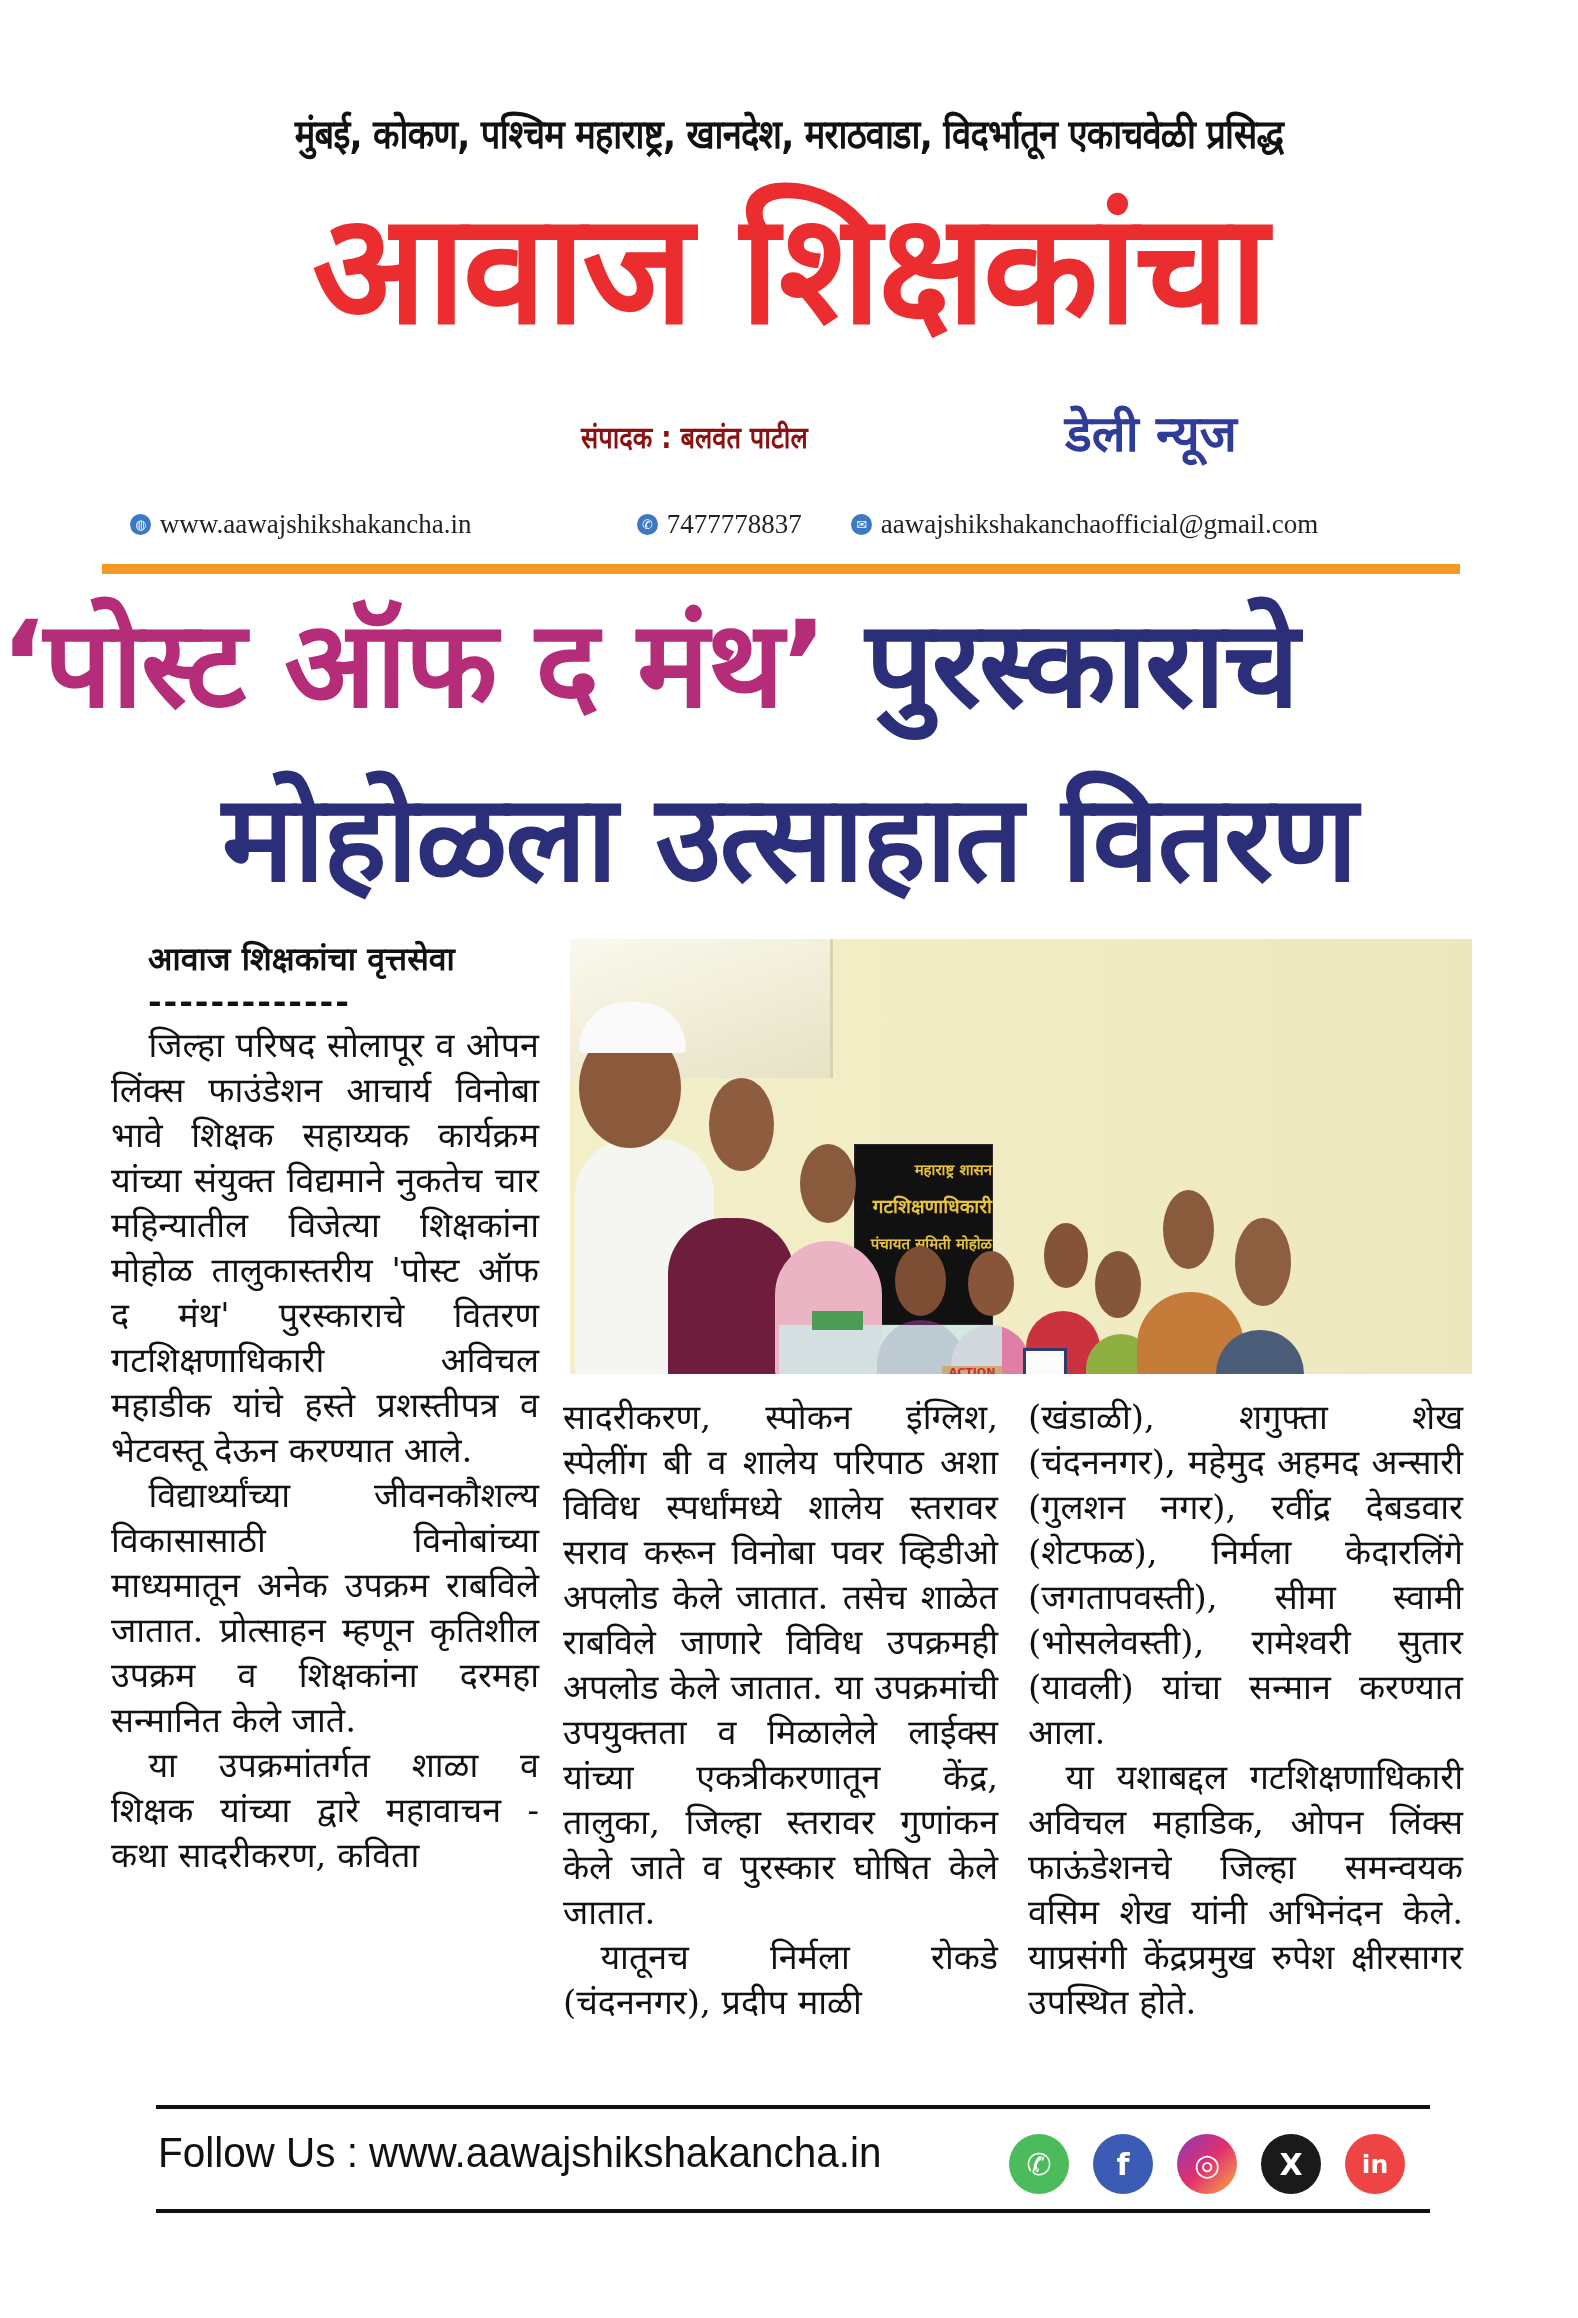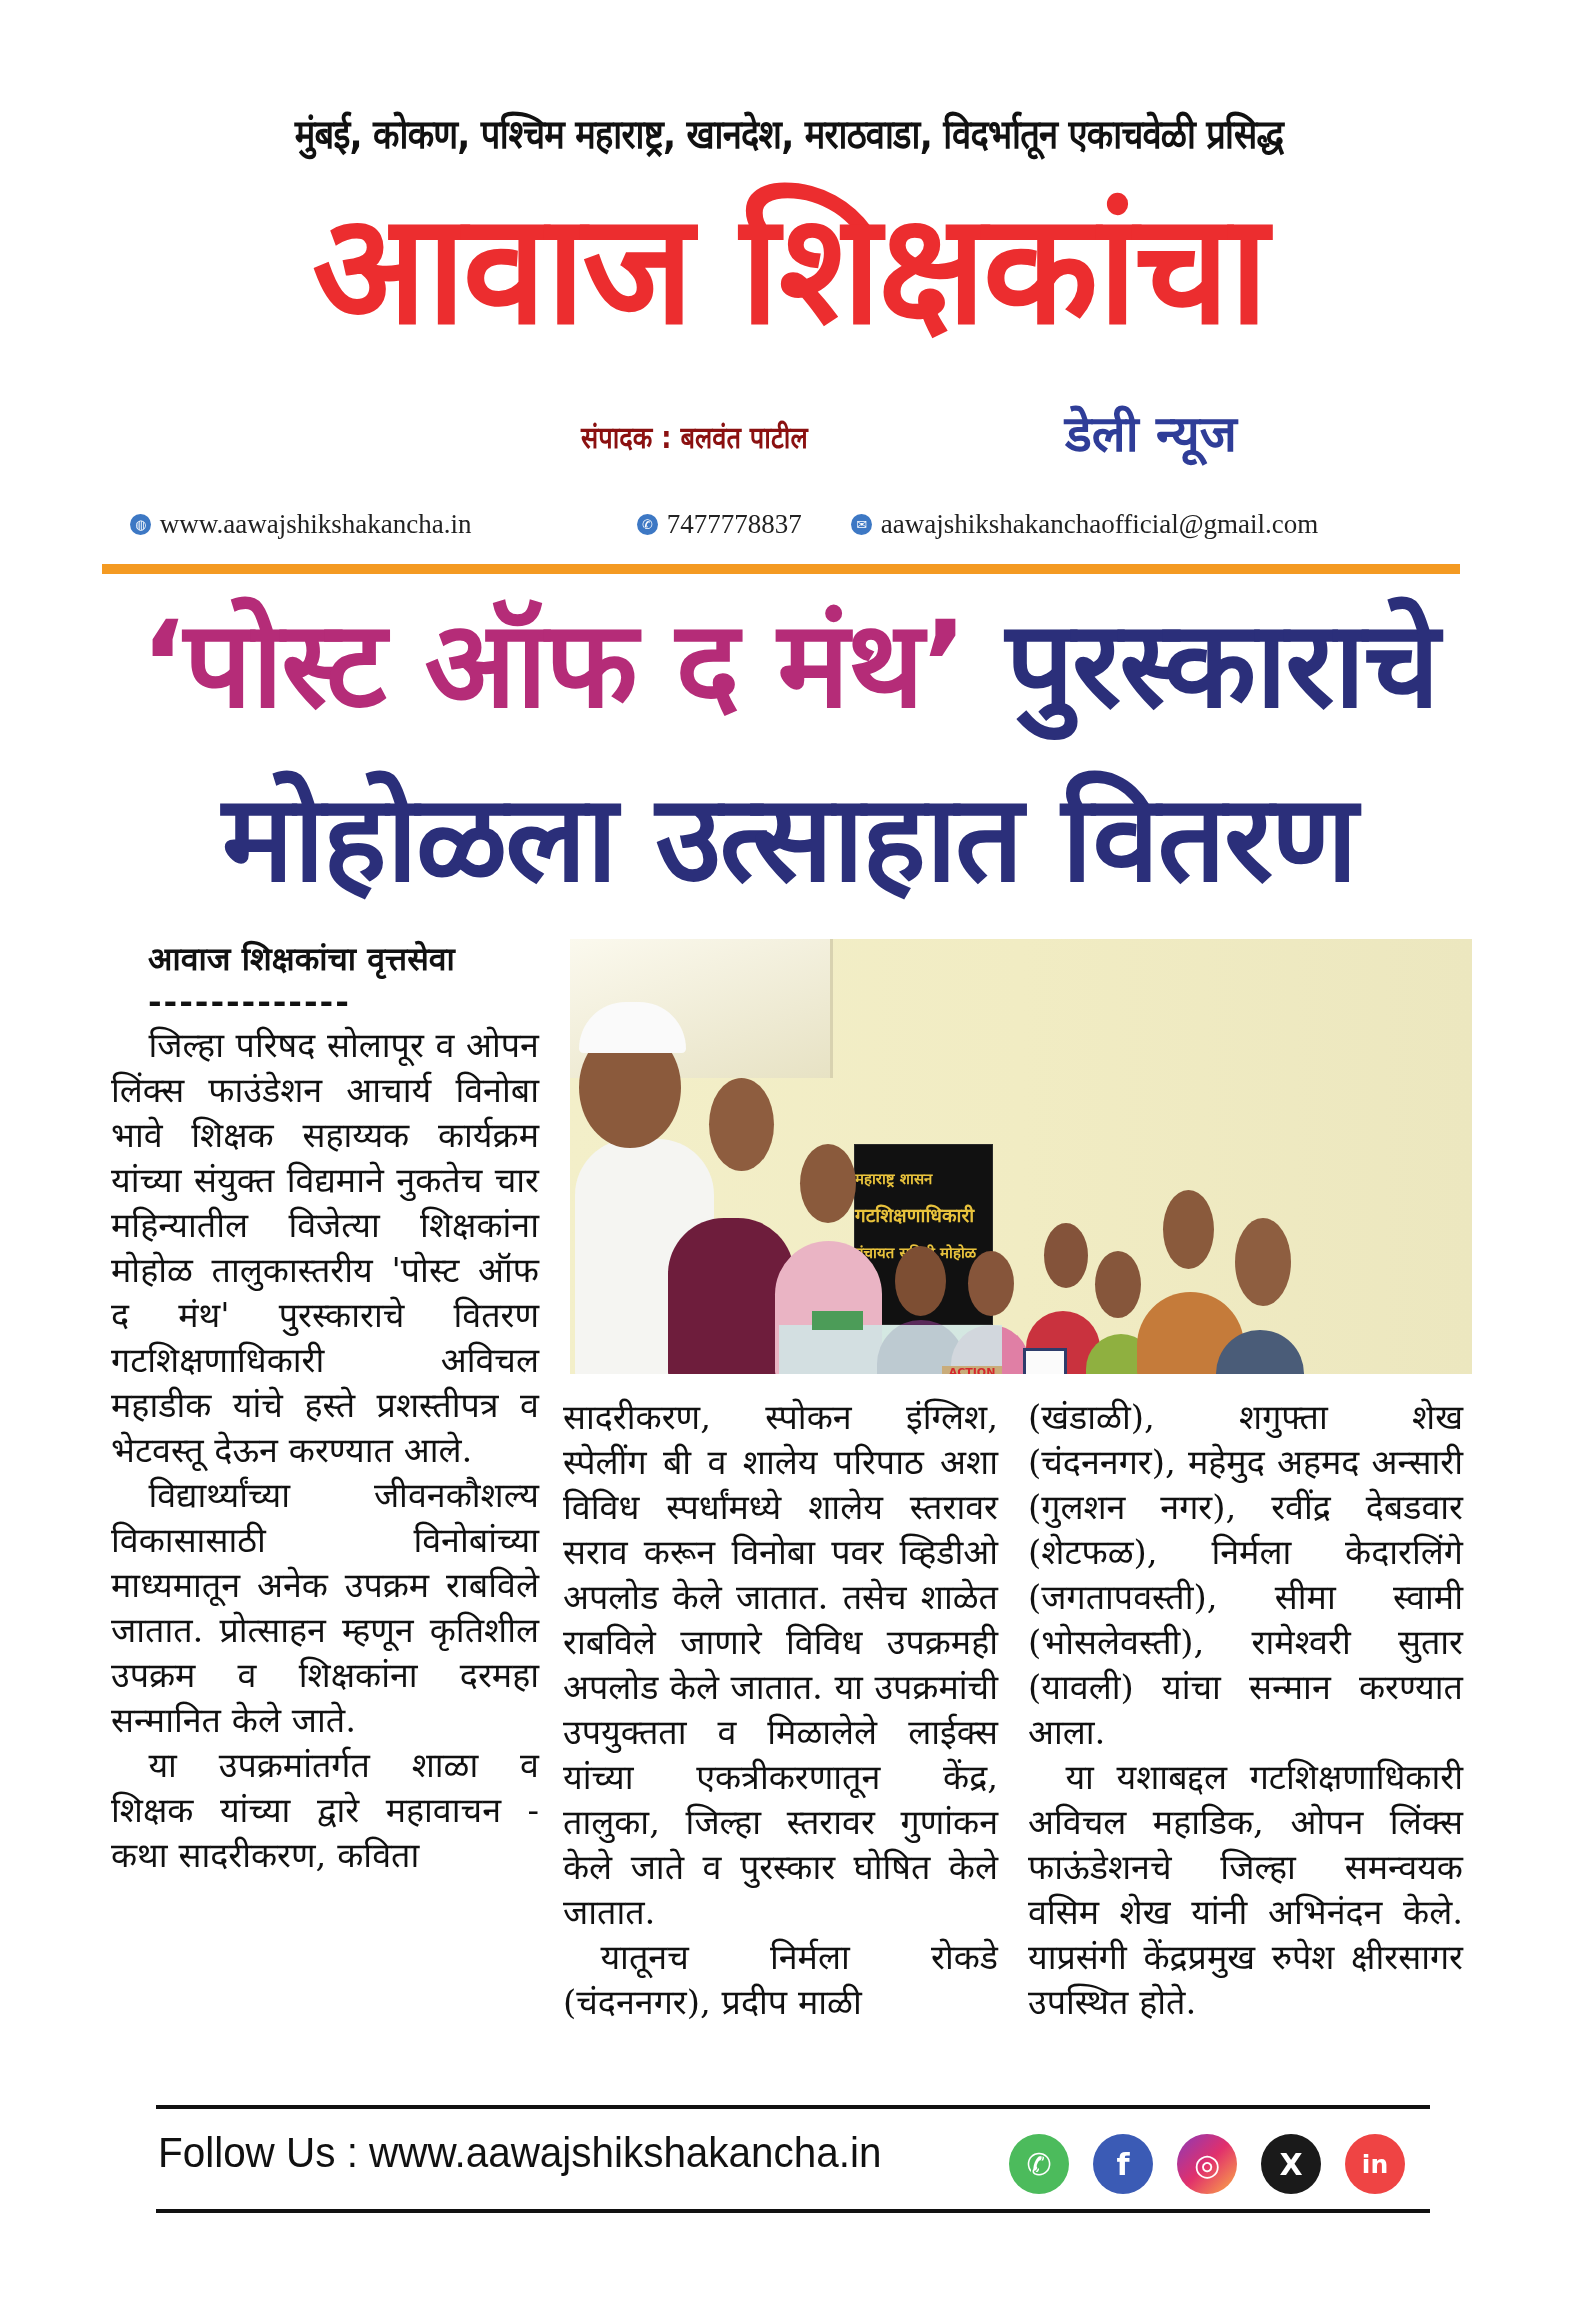--- a/index.html
+++ b/index.html
@@ -25,21 +25,21 @@
   
   .contacts { left: 130px; top: 509px; width: 1302px; height: 37px; font-size: 27px;
     font-family: "Liberation Serif", serif; color: #222; }
   .contact { position: absolute; top: 0; display: flex; align-items: center; gap: 8.4px; }
   .cicon { width: 21.4px; height: 21.4px; border-radius: 50%; background: #3d78c4;
     color: #fff; font-size: 13px; display: flex; align-items: center; justify-content: center;
     font-family: "DejaVu Sans", sans-serif; }
   .rule-orange { left: 102px; top: 564px; width: 1358px; height: 10.2px; background: #f49a22; }
 
   
-  .headline1 { left: 0; width: 1578px; top: 588px; text-align: center;
+  .headline1 { left: 0; width: 1578px; top: 588px; text-align: left;
     font-weight: bold; font-size: 120px; line-height: 153px; letter-spacing: -1.9px; }
   .hl-pink { color: #b52c78; }
   .hl-navy { color: #2b2f7a; }
   .headline2 { left: 0; width: 1578px; top: 762px; text-align: center;
     font-weight: bold; font-size: 120px; line-height: 153px; color: #2b2f7a; letter-spacing: -1.9px; }
 
   
   .col { position: absolute; font-family: "DejaVu Serif", serif; font-size: 34px;
     line-height: 45px; text-align: justify; color: #111; }
   .col p { margin: 0; text-indent: 1.1em; }
@@ -49,21 +49,21 @@
   .dashes { font-weight: bold; font-size: 33px; letter-spacing: 1.9px; padding-left: 37px;
     line-height: 42px; }
 
   
   .photo { left: 570px; top: 939px; width: 902px; height: 435px; overflow: hidden;
     background: linear-gradient(90deg, #f3efc9 0%, #f1ecc3 50%, #ece7bf 100%); }
   .ph-shelf { position: absolute; left: 0; top: 0; width: 260px; height: 139px;
     background: linear-gradient(160deg, #fbf9ee 0%, #e7e2c4 100%); border-right: 3.7px solid #d8d2b0; }
   .ph-sign { position: absolute; left: 284px; top: 205px; width: 139px; height: 181px;
     background: #111; border: 1.9px solid #2a2a2a; color: #e8c23c; font-weight: bold;
-    font-size: 15px; text-align: left; padding-top: 23px; box-sizing: border-box; }
+    font-size: 15px; text-align: right; padding-top: 14px; box-sizing: border-box; }
   .ph-sign div { margin-bottom: 14px; }
   .person { position: absolute; border-radius: 56px 56px 9.3px 9.3px; }
   .face { position: absolute; border-radius: 50%; background: #8a5a3b; }
   .cert { position: absolute; background: #fbfbfb; border: 3.7px solid #2e3c6b; box-sizing: border-box; }
   .bag { position: absolute; background: #c9ac7a; }
 
   
   .rule-black-top { left: 156px; top: 2105px; width: 1274px; height: 3.7px; background: #111; }
   .rule-black-bottom { left: 156px; top: 2209px; width: 1274px; height: 3.7px; background: #111; }
   .follow { left: 158px; top: 2122px; font-family: "Liberation Sans", sans-serif;

